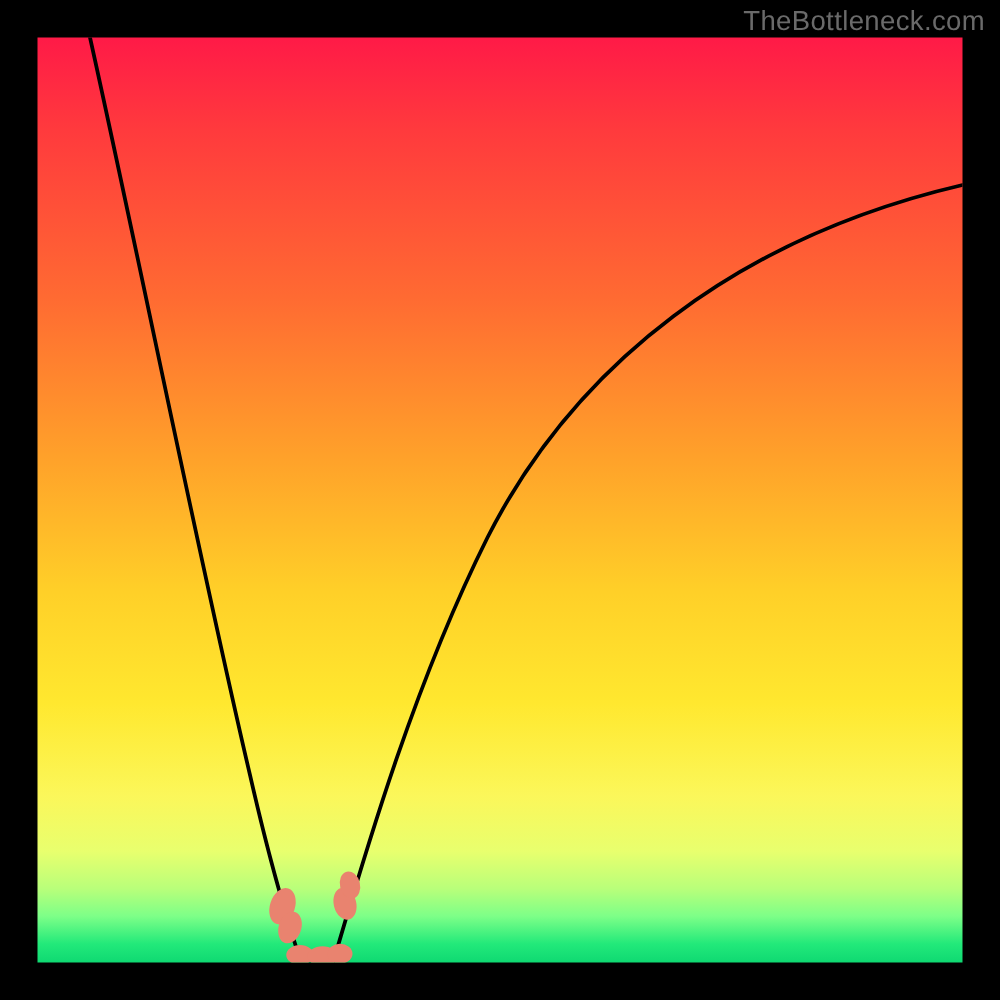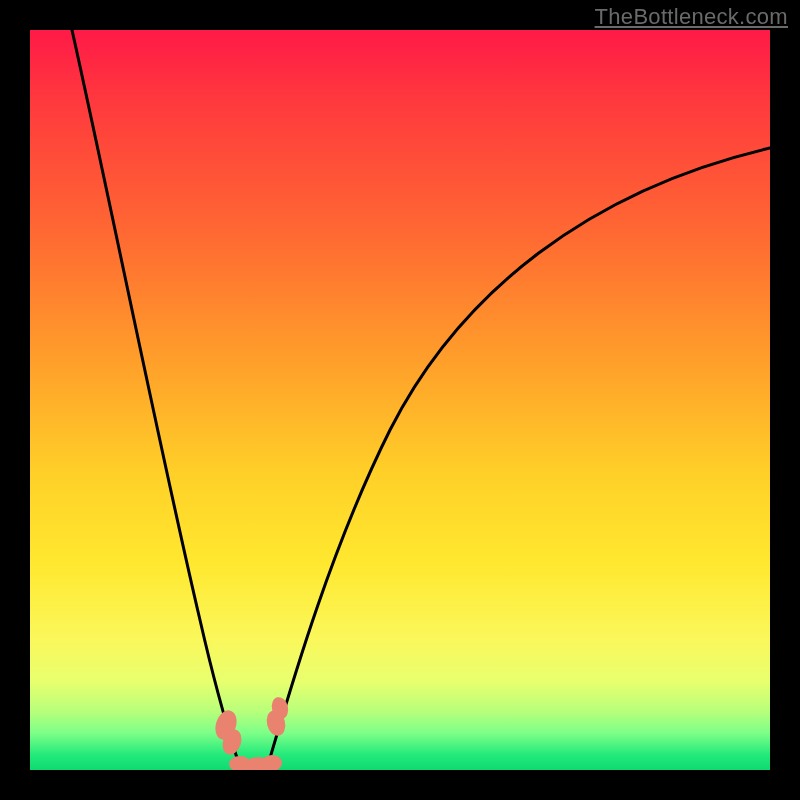--- a/index.html
+++ b/index.html
@@ -42,21 +42,20 @@
   }
   .watermark {
     position: absolute;
     top: 4px;
     right: 12px;
     color: #6a6a6a;
     font-size: 22px;
     font-weight: 500;
     letter-spacing: 0.3px;
     user-select: none;
-    text-decoration: underline;
   }
   svg.curves {
     position: absolute;
     left: 0; top: 0;
     width: 740px;
     height: 740px;
   }
   .curve {
     fill: none;
     stroke: #000;

